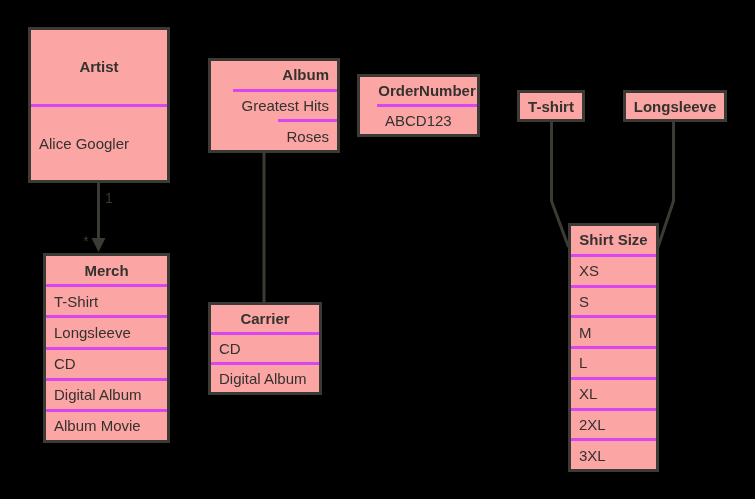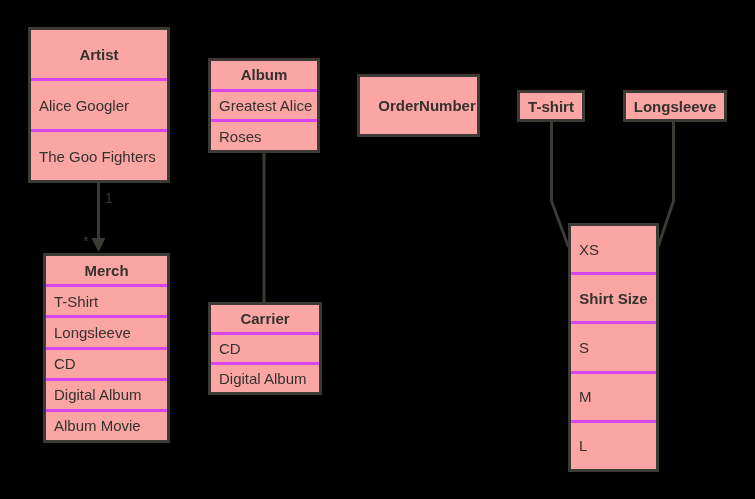--- a/index.html
+++ b/index.html
@@ -31,21 +31,21 @@
     overflow: hidden;
   }
   .cell:first-child { border-top: none; }
   .cell.header {
     justify-content: center;
     font-weight: bold;
   }
   
   #entity-artist      { left: 28px;  top: 27px;  width: 142px; height: 156px; }
   #entity-merch       { left: 43px;  top: 253px; width: 127px; height: 190px; }
-  #entity-album       { left: 208px; top: 58px;  width: 112px; height: 95px;  }
+  #entity-album       { left: 208px; top: 58px;  width: 132px; height: 95px; align-items: flex-end;  }
   #entity-carrier     { left: 208px; top: 302px; width: 114px; height: 93px;  }
   #entity-ordernumber { left: 357px; top: 74px;  width: 123px; height: 63px; padding-left: 17px;  }
   #entity-tshirt      { left: 517px; top: 90px;  width: 68px;  height: 32px;  }
   #entity-longsleeve  { left: 623px; top: 90px;  width: 104px; height: 32px;  }
   #entity-shirtsize   { left: 568px; top: 223px; width: 91px;  height: 249px; }
   #connector-layer {
     position: absolute;
     left: 0; top: 0;
     width: 755px; height: 499px;
     pointer-events: none;
@@ -80,57 +80,60 @@
       <polyline class="edge" stroke-linejoin="round" points="551.5,122 551.5,201 568.5,247"></polyline>
     </g>
     <g>
       <polyline class="edge" stroke-linejoin="round" points="673.5,122 673.5,201 658,247"></polyline>
     </g>
   </svg>
 
   <div class="entity" id="entity-artist">
     <div class="cell header">Artist</div>
     <div class="cell">Alice Googler</div>
-    <div class="cell">The Goo Fighters</div>
   </div>
 
   <div class="entity" id="entity-merch">
     <div class="cell header">Merch</div>
     <div class="cell">T-Shirt</div>
     <div class="cell">Longsleeve</div>
     <div class="cell">CD</div>
     <div class="cell">Digital Album</div>
     <div class="cell">Album Movie</div>
   </div>
 
   <div class="entity" id="entity-album">
     <div class="cell header">Album</div>
-    <div class="cell">Greatest Alice</div>
+    <div class="cell">Greatest Hits</div>
     <div class="cell">Roses</div>
   </div>
 
   <div class="entity" id="entity-carrier">
     <div class="cell header">Carrier</div>
     <div class="cell">CD</div>
     <div class="cell">Digital Album</div>
   </div>
 
   <div class="entity" id="entity-ordernumber">
     <div class="cell header">OrderNumber</div>
+    <div class="cell">ABCD123</div>
   </div>
 
   <div class="entity" id="entity-tshirt">
     <div class="cell header">T-shirt</div>
   </div>
 
   <div class="entity" id="entity-longsleeve">
     <div class="cell header">Longsleeve</div>
   </div>
 
   <div class="entity" id="entity-shirtsize">
+    <div class="cell header">Shirt Size</div>
     <div class="cell">XS</div>
-    <div class="cell header">Shirt Size</div>
     <div class="cell">S</div>
     <div class="cell">M</div>
     <div class="cell">L</div>
+    <div class="cell">XL</div>
+    <div class="cell">2XL</div>
+    <div class="cell">3XL</div>
   </div>
 
 </div>
 
 </body></html>

